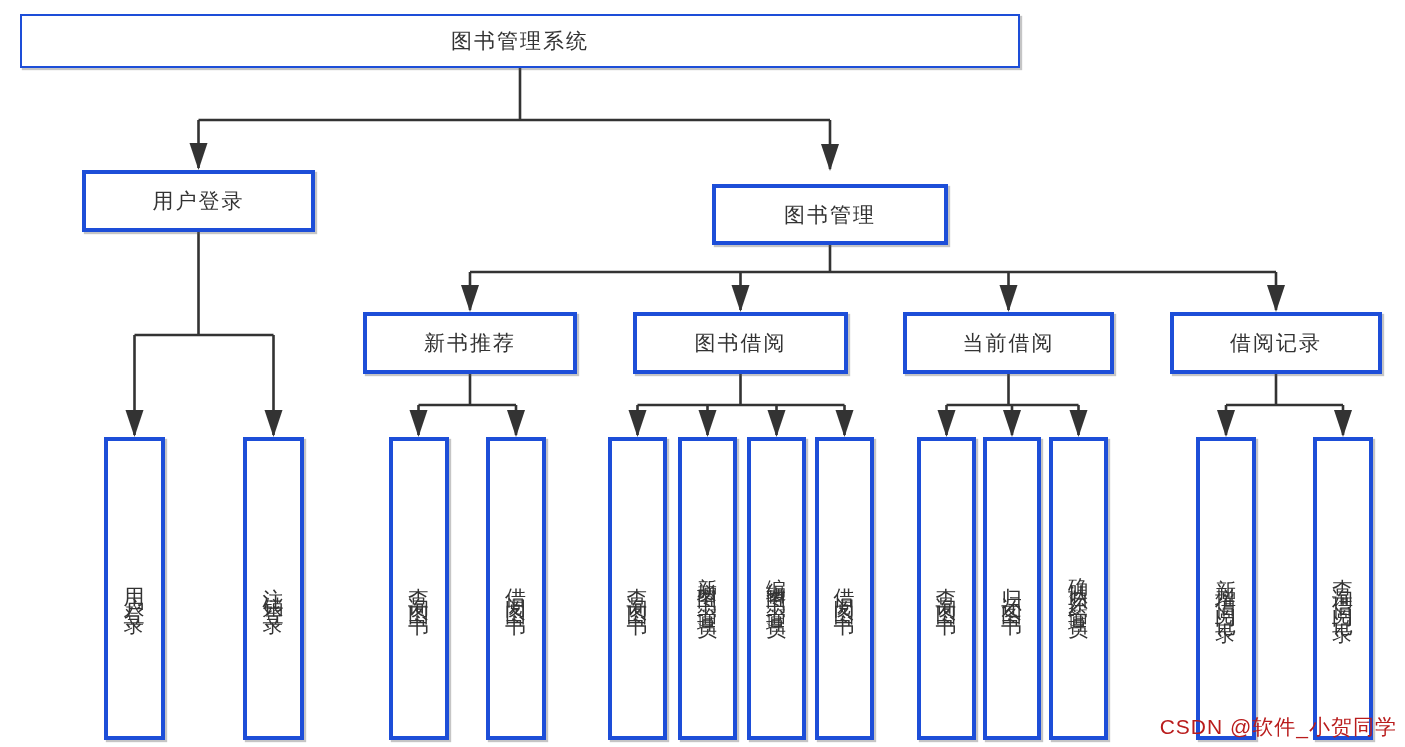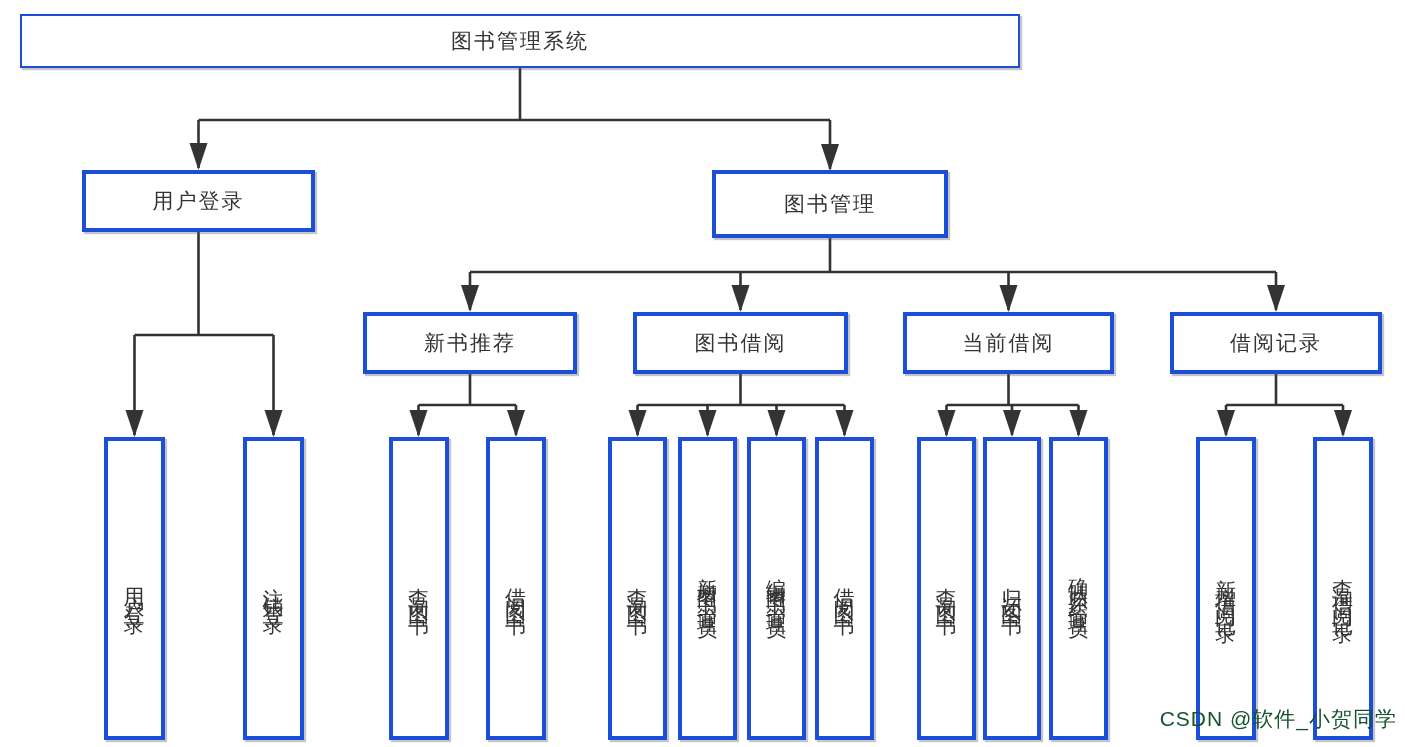--- a/index.html
+++ b/index.html
@@ -45,23 +45,23 @@
     font-size: 21px;
     letter-spacing: 9px;
     line-height: 1;
     color: #333333;
     white-space: nowrap;
   }
   .vlabel.tight { letter-spacing: 6px; font-size: 20px; }
   .watermark {
     position: absolute;
     right: 8px;
-    bottom: 14px;
+    bottom: 6px;
     font-size: 21px;
-    color: #14532d;
+    color: #b91c1c;
     letter-spacing: 1px;
     white-space: nowrap;
   }
 </style>
 </head>
 <body>
 
 <div class="stage">
 
   <svg class="wires" viewBox="0 0 1405 747" xmlns="http://www.w3.org/2000/svg">
@@ -105,21 +105,21 @@
     <use href="#ah" x="1343" y="437"></use>
   </svg>
 
   <div class="box root" style="left:20px; top:14px; width:1000px; height:54px;">
     <span class="hlabel">图书管理系统</span>
   </div>
 
   <div class="box" style="left:82px; top:170px; width:233px; height:62px;">
     <span class="hlabel">用户登录</span>
   </div>
-  <div class="box" style="left:712px; top:170px; width:236px; height:68px;">
+  <div class="box" style="left:712px; top:184px; width:236px; height:61px;">
     <span class="hlabel">图书管理</span>
   </div>
 
   <div class="box" style="left:633px; top:312px; width:215px; height:62px;">
     <span class="hlabel">图书借阅</span>
   </div>
   <div class="box" style="left:363px; top:312px; width:214px; height:62px;">
     <span class="hlabel">新书推荐</span>
   </div>
   <div class="box" style="left:903px; top:312px; width:211px; height:62px;justify-content:center;">

